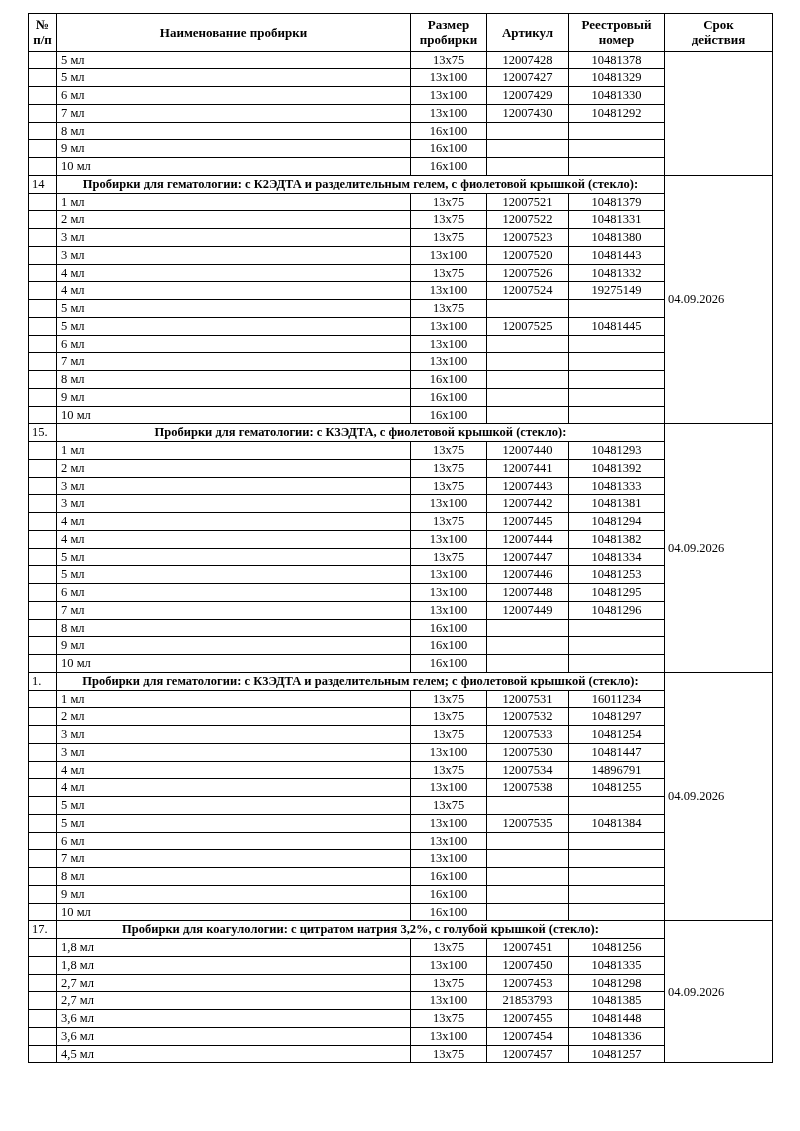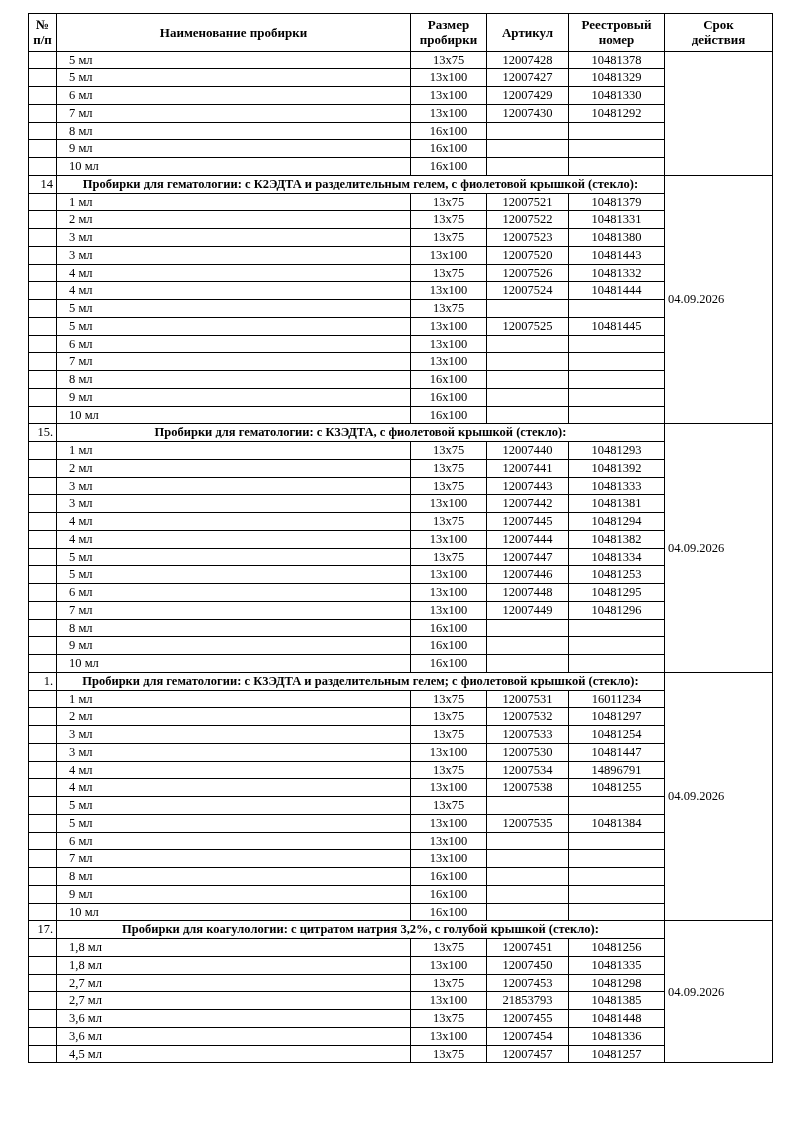--- a/index.html
+++ b/index.html
@@ -36,22 +36,22 @@
     vertical-align: middle;
     overflow: hidden;
   }
   .doc-table th {
     font-weight: bold;
     text-align: center;
     white-space: pre-line;
     font-size: 13px;
     padding: 3px 2px;
   }
-  td.num      { text-align: right; }
-  td.name     { text-align: left; padding-left: 12px; }
+  td.num      { text-align: left; }
+  td.name     { text-align: left; padding-left: 4px; }
   td.center   { text-align: center; }
   td.validity { }
   tr.section-title-row td.title {
     font-weight: bold;
     text-align: center;
     padding: 1px 6px;
   }
 </style>
 </head>
 <body>
@@ -169,21 +169,21 @@
           <td class="name">4 мл</td>
           <td class="center">13х75</td>
           <td class="center">12007526</td>
           <td class="center">10481332</td>
         </tr>
         <tr>
           <td class="num"></td>
           <td class="name">4 мл</td>
           <td class="center">13х100</td>
           <td class="center">12007524</td>
-          <td class="center">10481444</td>
+          <td class="center">19275149</td>
         </tr>
         <tr>
           <td class="num"></td>
           <td class="name">5 мл</td>
           <td class="center">13х75</td>
           <td class="center"></td>
           <td class="center"></td>
         </tr>
         <tr>
           <td class="num"></td>

